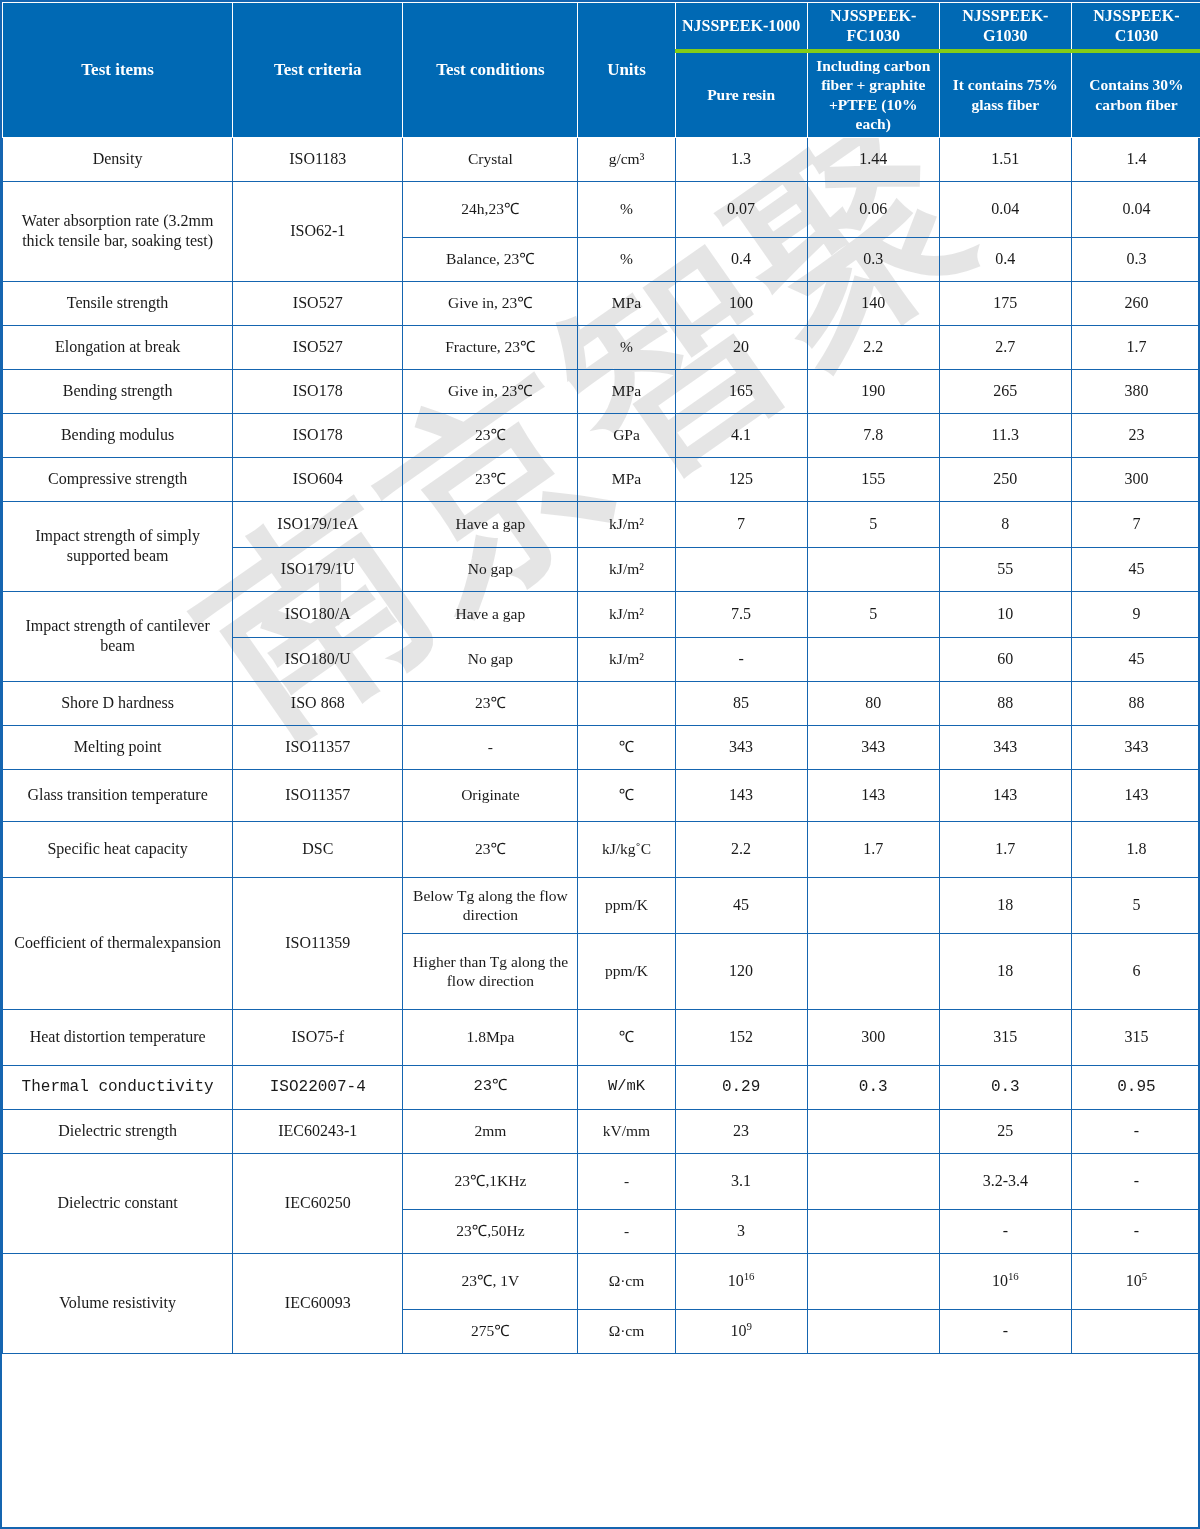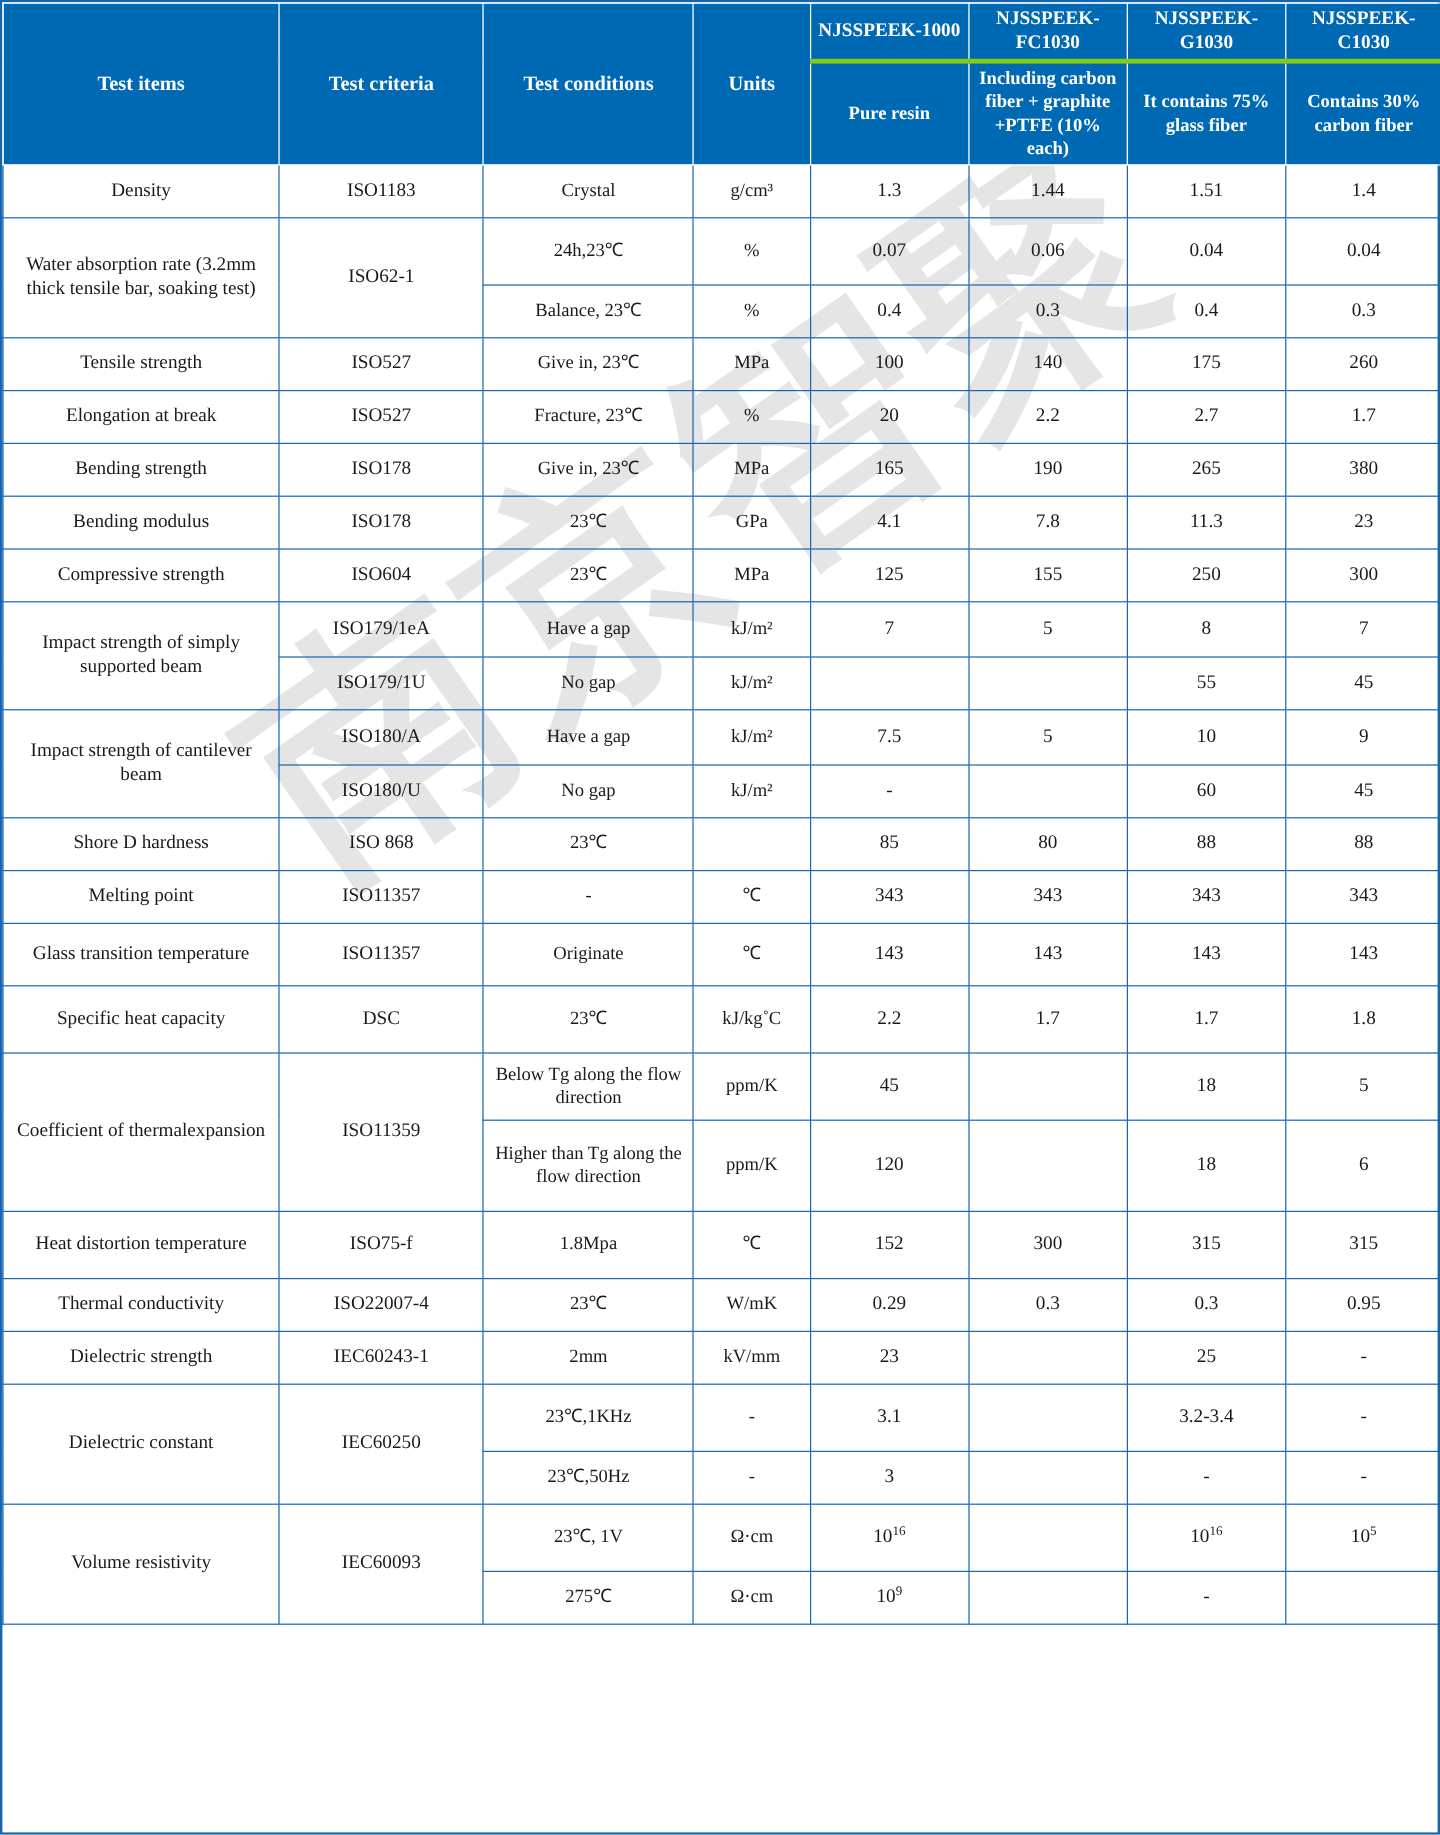--- a/index.html
+++ b/index.html
@@ -314,21 +314,21 @@
         <tr style="height: 56px;">
           <td class="itemcell">Heat distortion temperature</td>
           <td class="crit">ISO75-f</td>
           <td class="cond">1.8Mpa</td>
           <td class="unit">℃</td>
           <td class="val">152</td>
           <td class="val">300</td>
           <td class="val">315</td>
           <td class="val">315</td>
         </tr>
-        <tr style="height: 44px;">
+        <tr style="height: 44px; font-family: Liberation Mono, monospace;">
           <td class="itemcell">Thermal conductivity</td>
           <td class="crit">ISO22007-4</td>
           <td class="cond">23℃</td>
           <td class="unit">W/mK</td>
           <td class="val">0.29</td>
           <td class="val">0.3</td>
           <td class="val">0.3</td>
           <td class="val">0.95</td>
         </tr>
         <tr style="height: 44px;">

